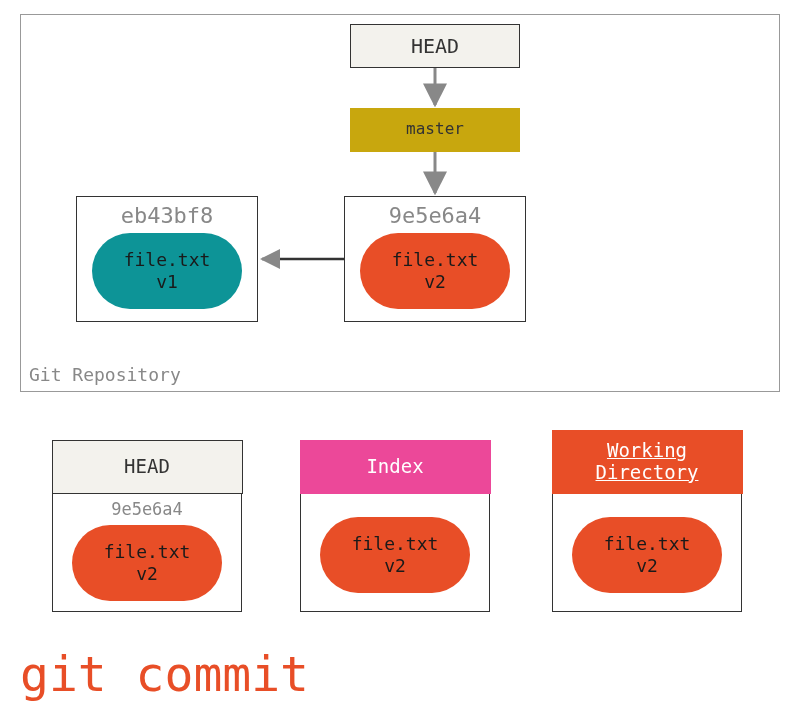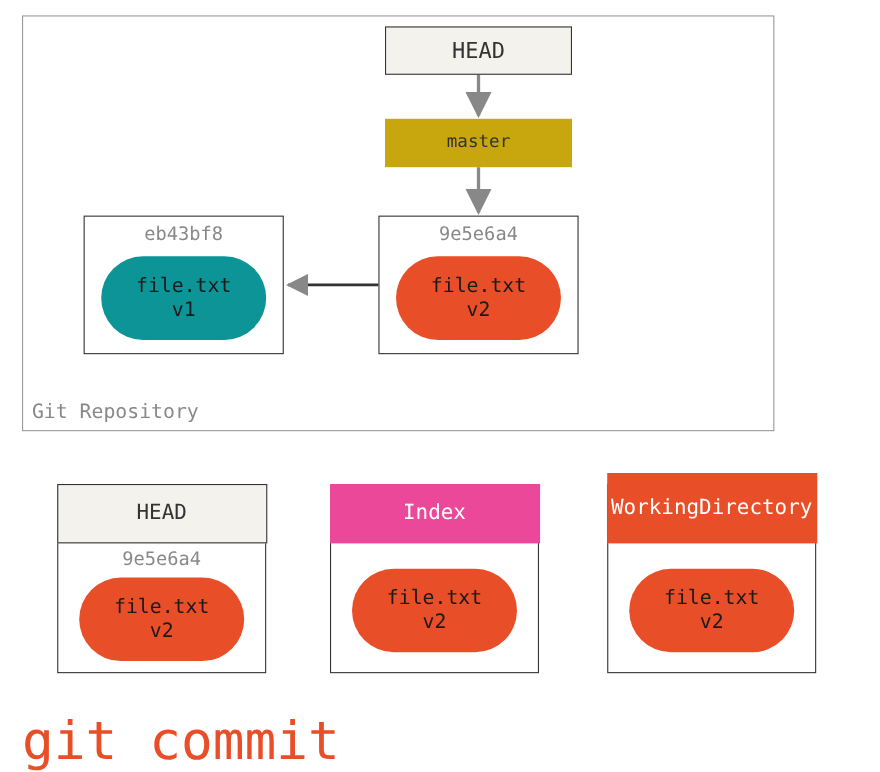--- a/index.html
+++ b/index.html
@@ -14,21 +14,21 @@
     color: #333;
   }
   .canvas {
     position: absolute;
     inset: 0;
   }
   .repo-box {
     position: absolute;
     left: 20px;
     top: 14px;
-    width: 684px;
+    width: 760px;
     height: 378px;
     border: 1.5px solid #999;
   }
   .repo-label {
     position: absolute;
     left: 8px;
     bottom: 6px;
     font-size: 18px;
     color: #888;
   }
@@ -59,21 +59,21 @@
   .commit-box {
     position: absolute;
     width: 182px;
     height: 126px;
     border: 1.5px solid #333;
     text-align: center;
   }
   .commit2 { left: 344px; top: 196px; }
   .commit1 { left: 76px; top: 196px; }
   .commit-hash {
-    font-size: 17px;
+    font-size: 22px;
     color: #888;
     padding-top: 6px;
   }
   .file-pill {
     position: absolute;
     left: 50%;
     transform: translateX(-50%);
     top: 36px;
     width: 150px;
     height: 76px;
@@ -105,21 +105,21 @@
     width: calc(100% + 3px);
     height: 54px;
     display: flex;
     align-items: center;
     justify-content: center;
     font-size: 19px;
     line-height: 1.15;
   }
   .title-head  { background: #f3f2ed; color: #333; border: 1.5px solid #333; }
   .title-index { background: #ec4899; color: #fff; height: 54px; }
-  .title-wd    { background: #e84e27; color: #fff; height: 64px; flex-direction: row; top: -11px; width: calc(100% + 3px); }
+  .title-wd    { background: #e84e27; color: #fff; height: 64px; flex-direction: column; top: -11px; width: calc(100% + 3px); text-decoration: underline; }
   .area-hash {
     position: absolute;
     top: 58px;
     left: 0; right: 0;
     font-size: 17px;
     color: #888;
   }
   .area-pill {
     position: absolute;
     left: 50%;

